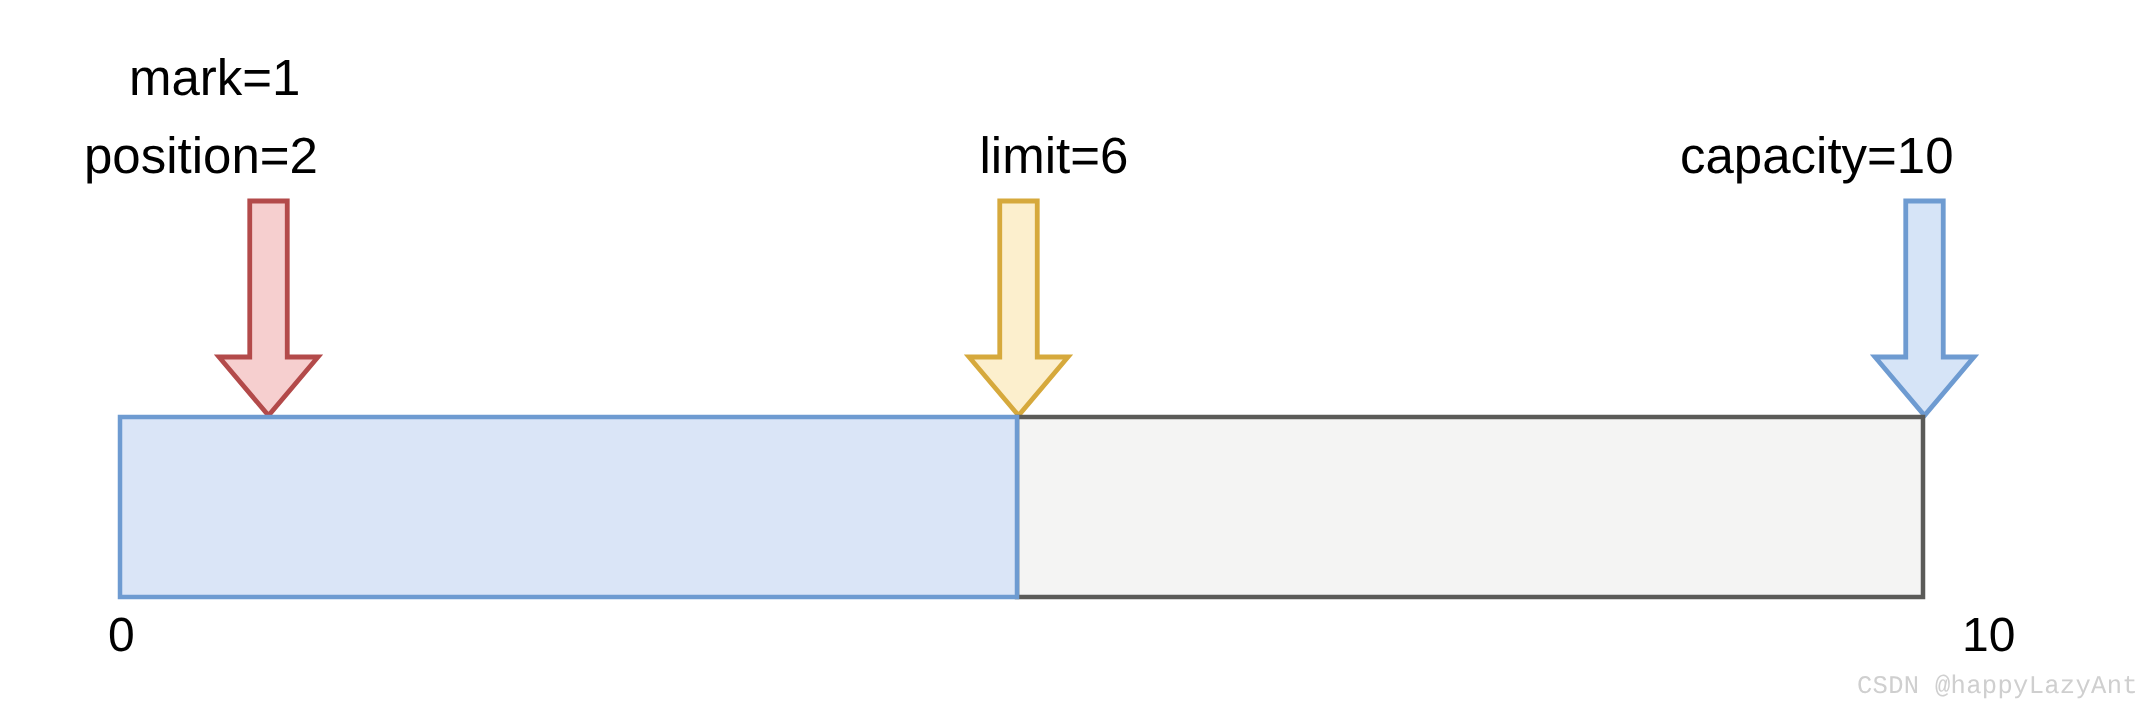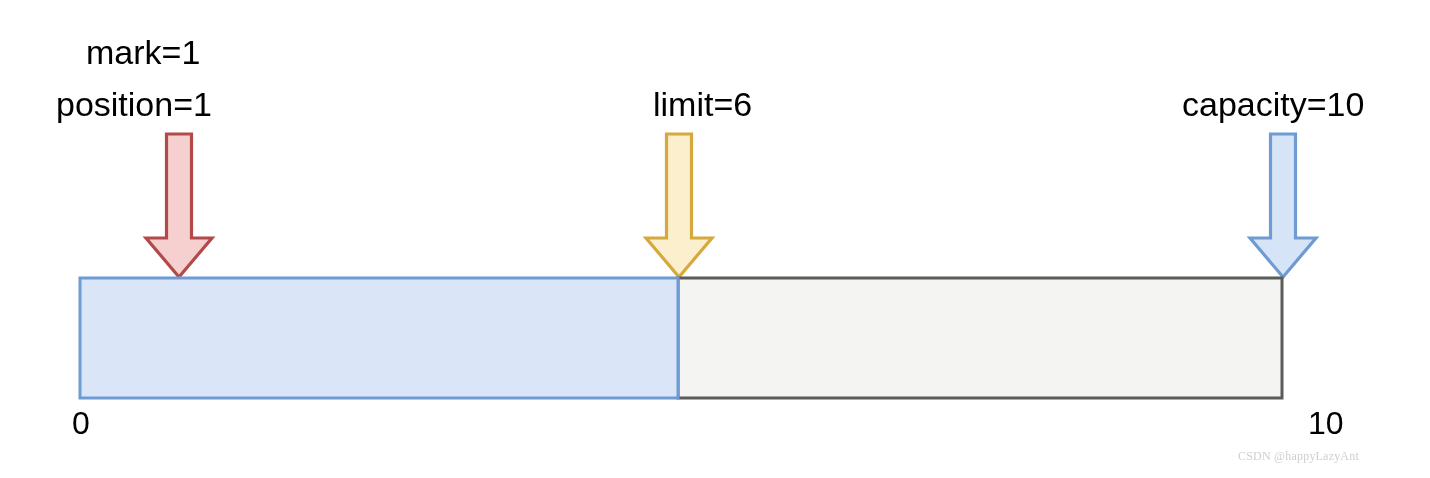--- a/index.html
+++ b/index.html
@@ -28,51 +28,51 @@
   .axis-label {
     position: absolute;
     font-family: "Liberation Sans", sans-serif;
     font-size: 32px;
     line-height: 34px;
     color: #000000;
     white-space: nowrap;
   }
   .watermark {
     position: absolute;
-    font-family: Liberation Serif, serif;
-    font-size: 12px;
+    font-family: Liberation Mono, monospace;
+    font-size: 17px;
     color: #cfcfcf;
     white-space: nowrap;
     letter-spacing: 0.2px;
   }
   .arrow-svg {
     position: absolute;
     overflow: visible;
   }
   .bar-svg {
     position: absolute;
     left: 0;
     top: 0;
   }
   .lbl-mark     { left: 86px;   top: 34px;  }
   .lbl-position { left: 56px;   top: 86px;  }
   .lbl-limit    { left: 653px;  top: 86px;  }
-  .lbl-capacity { left: 1182px; top: 86px;  }
+  .lbl-capacity { left: 1120px; top: 86px;  }
   .lbl-zero     { left: 72px;   top: 406px; }
   .lbl-ten      { left: 1308px; top: 406px; }
   .wm           { left: 1238px; top: 449px; }
 </style>
 </head>
 <body>
 
 <div id="canvas">
 
   <div class="label lbl-mark">mark=1</div>
 
-  <div class="label lbl-position">position=1</div>
+  <div class="label lbl-position">position=2</div>
 
   <div class="label lbl-limit">limit=6</div>
 
   <div class="label lbl-capacity">capacity=10</div>
 
   <svg class="arrow-svg" style="left:143px; top:132px;" width="72" height="148" viewBox="0 0 72 148">
     <polygon points="23.5,2 48.5,2 48.5,106 69,106 36,145 3,106 23.5,106" fill="#f6cfcf" stroke="#b34a4a" stroke-width="3.2" stroke-linejoin="miter"></polygon>
   </svg>
 
   <svg class="arrow-svg" style="left:643px; top:132px;" width="72" height="148" viewBox="0 0 72 148">

